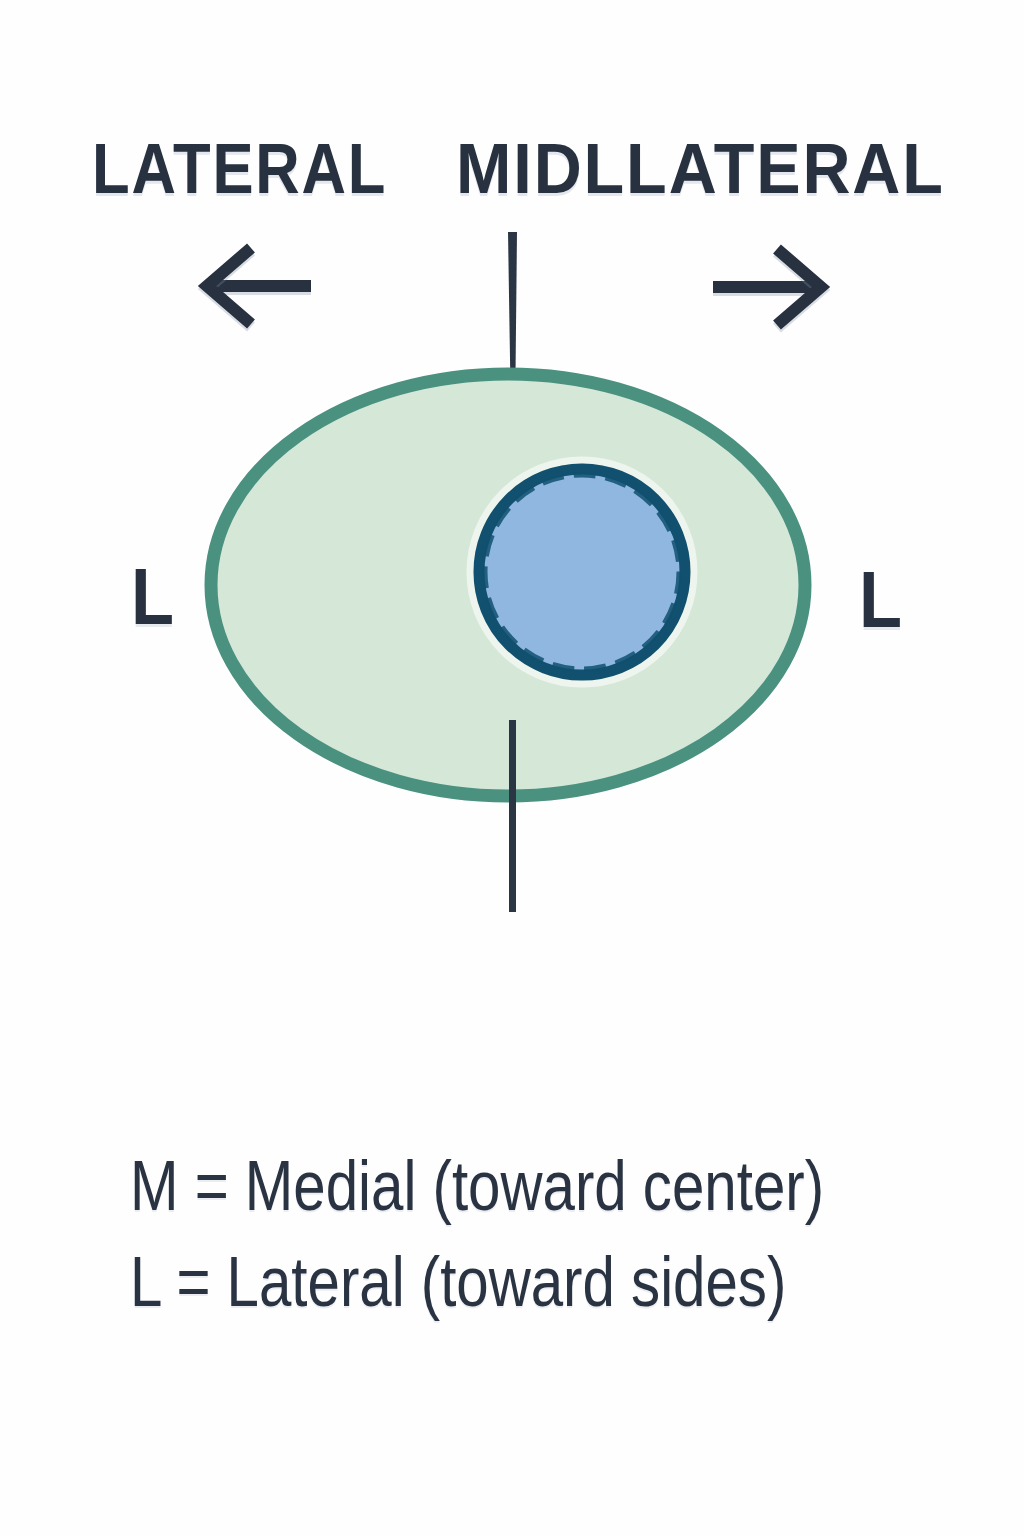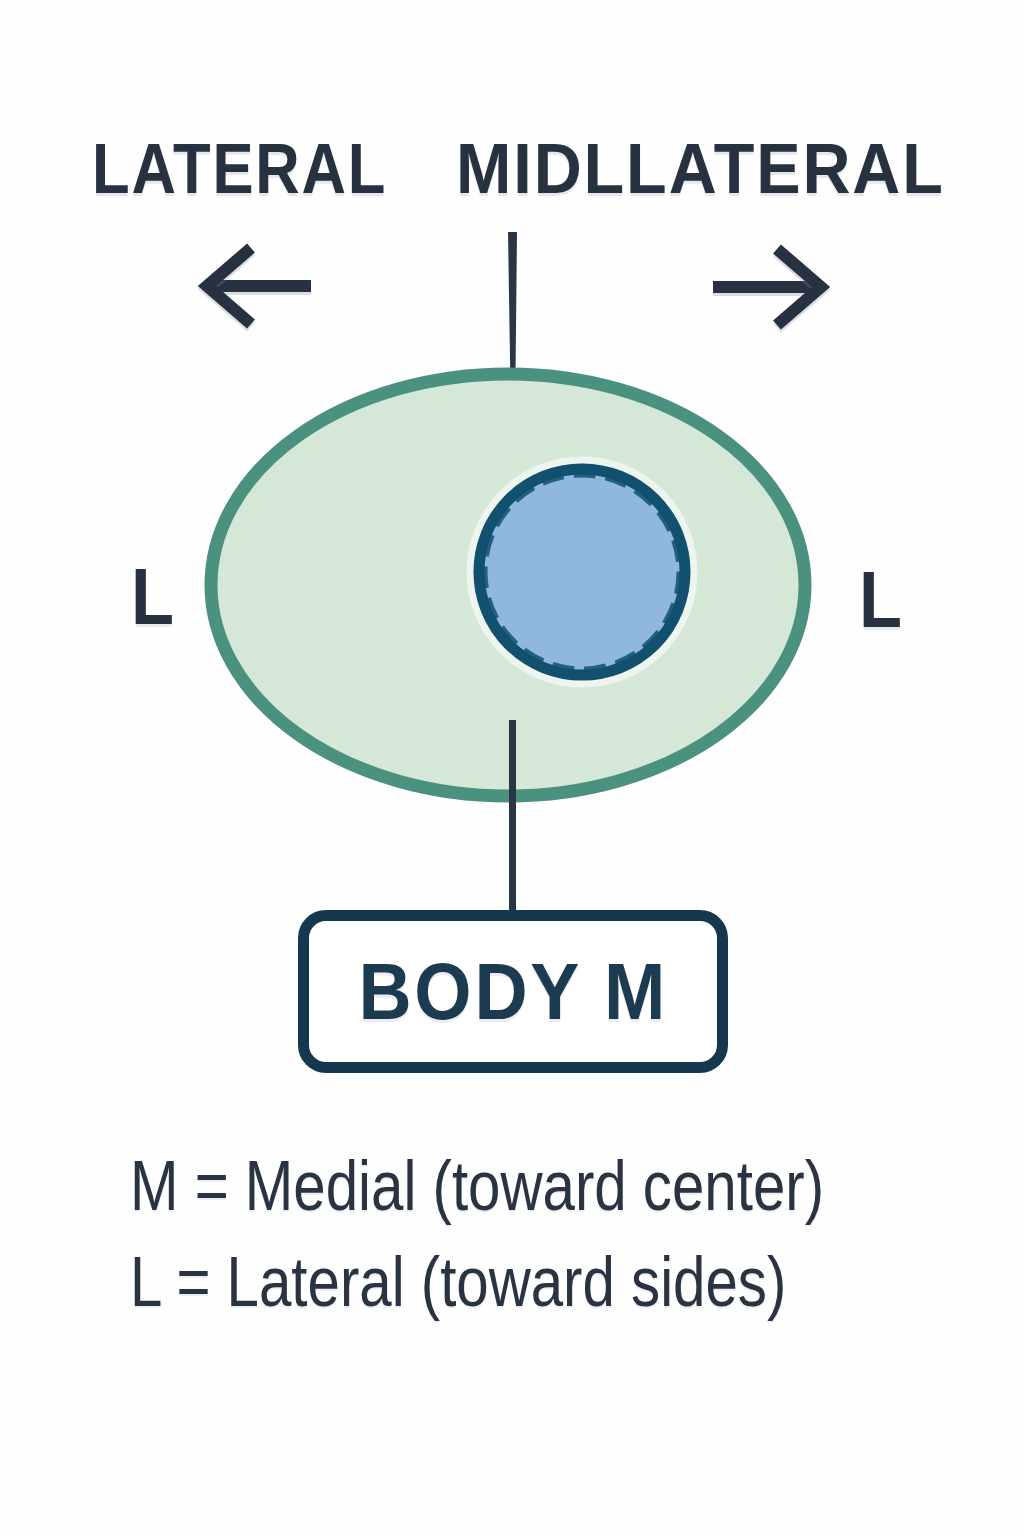--- a/index.html
+++ b/index.html
@@ -116,20 +116,17 @@
     <circle class="nucleus-halo" cx="582" cy="572" r="112"></circle>
     <circle class="nucleus" cx="582" cy="572" r="103"></circle>
     <circle class="nucleus-dash" cx="582" cy="572" r="97"></circle>
 
     <rect class="midline" x="509" y="720" width="7" height="192"></rect>
   </svg>
 
   <div id="marker-left" class="txt marker">L</div>
   <div id="marker-right" class="txt marker">L</div>
 
-  <div class="body-box">
-    <span>BODY M</span>
-  </div>
 
   <div id="legend-1" class="txt legend">M = Medial (toward center)</div>
   <div id="legend-2" class="txt legend">L = Lateral (toward sides)</div>
 
 </div>
 
 </body></html>

